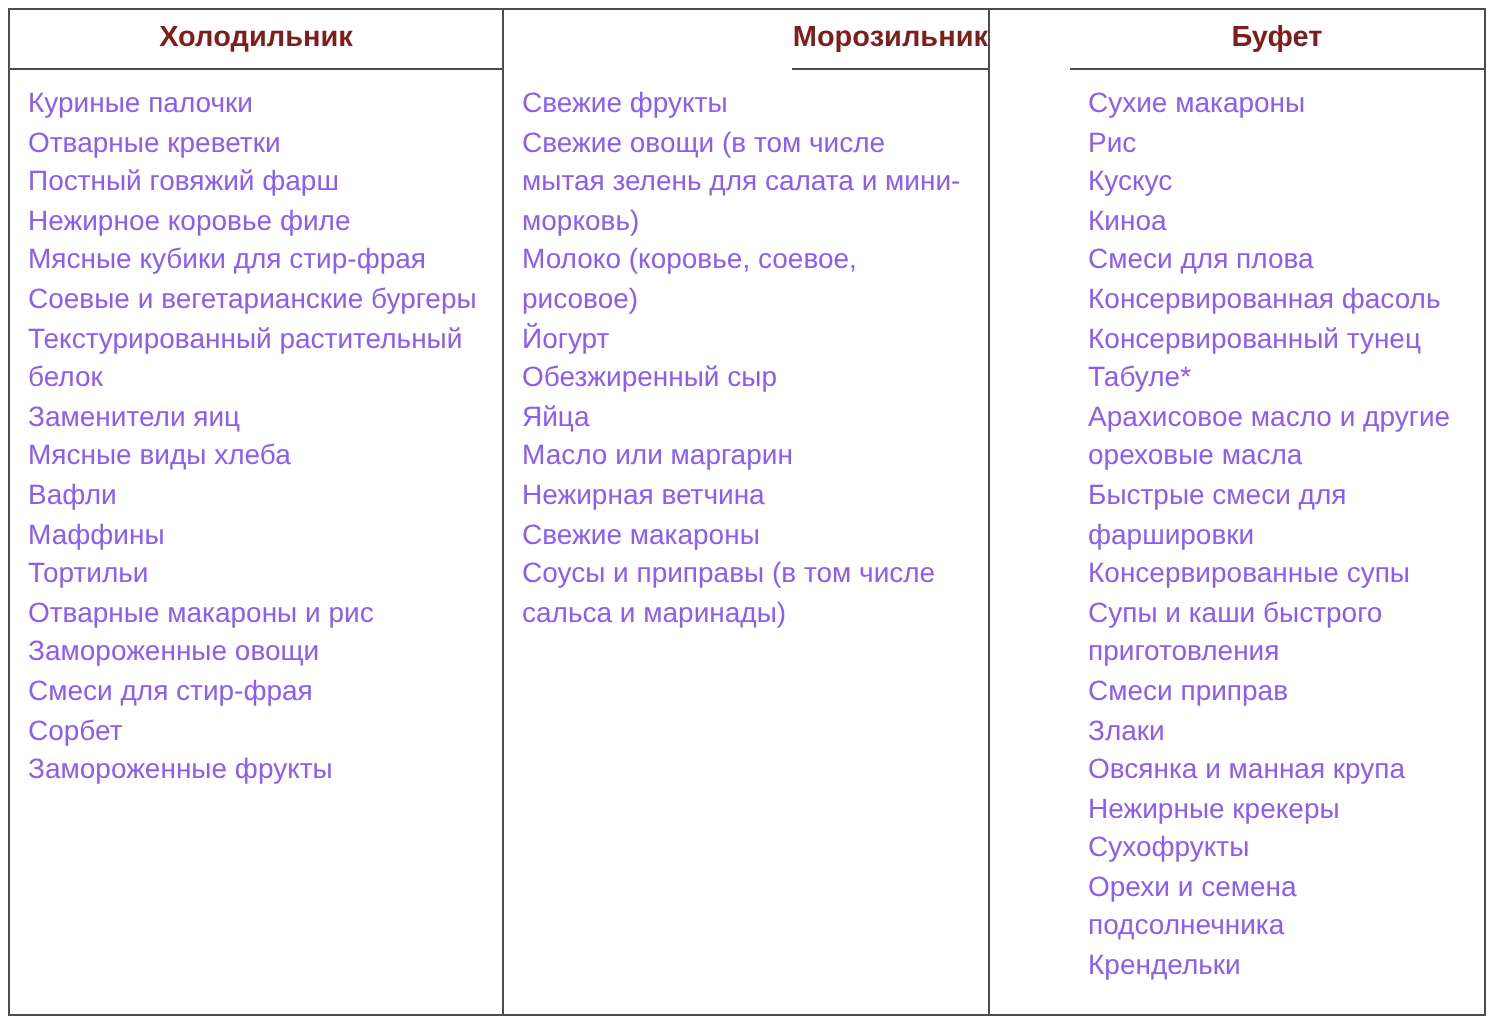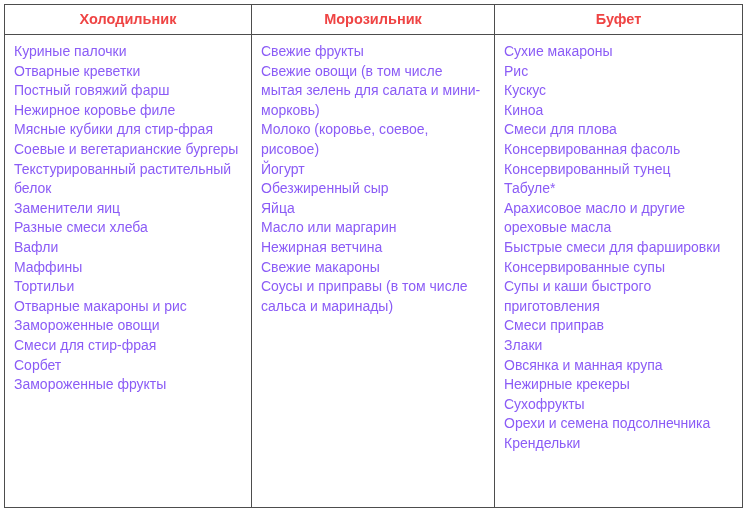--- a/index.html
+++ b/index.html
@@ -26,30 +26,30 @@
     box-sizing: border-box;
     background: #ffffff;
   }
   .col {
     display: flex;
     flex-direction: column;
     box-sizing: border-box;
     min-width: 0;
   }
   .col-1 { width: 246px; }
-  .col-2 { width: 243px; }
-  .col-3 { flex: 1; }
+  .col-2 { width: 243px; align-items: flex-end; }
+  .col-3 { flex: 1; padding-left: 40px; }
   .col + .col { border-left: 1px solid #4d4d4d; }
   .col-header {
     height: 29px;
     line-height: 29px;
     text-align: center;
     font-weight: bold;
     font-size: 14.5px;
-    color: #ef4444;
+    color: #7f1d1d;
     border-bottom: 1px solid #4d4d4d;
     flex: 0 0 auto;
   }
   .col-body {
     flex: 1 1 auto;
     padding: 7px 8px 6px 9px;
     overflow: hidden;
   }
   .item {
     font-size: 14px;
@@ -68,21 +68,21 @@
       <div class="col-header">Холодильник</div>
       <div class="col-body">
           <div class="item">Куриные палочки</div>
           <div class="item">Отварные креветки</div>
           <div class="item">Постный говяжий фарш</div>
           <div class="item">Нежирное коровье филе</div>
           <div class="item">Мясные кубики для стир-фрая</div>
           <div class="item">Соевые и вегетарианские бургеры</div>
           <div class="item">Текстурированный растительный белок</div>
           <div class="item">Заменители яиц</div>
-          <div class="item">Разные смеси хлеба</div>
+          <div class="item">Мясные виды хлеба</div>
           <div class="item">Вафли</div>
           <div class="item">Маффины</div>
           <div class="item">Тортильи</div>
           <div class="item">Отварные макароны и рис</div>
           <div class="item">Замороженные овощи</div>
           <div class="item">Смеси для стир-фрая</div>
           <div class="item">Сорбет</div>
           <div class="item">Замороженные фрукты</div>
         </div>
     </div>

